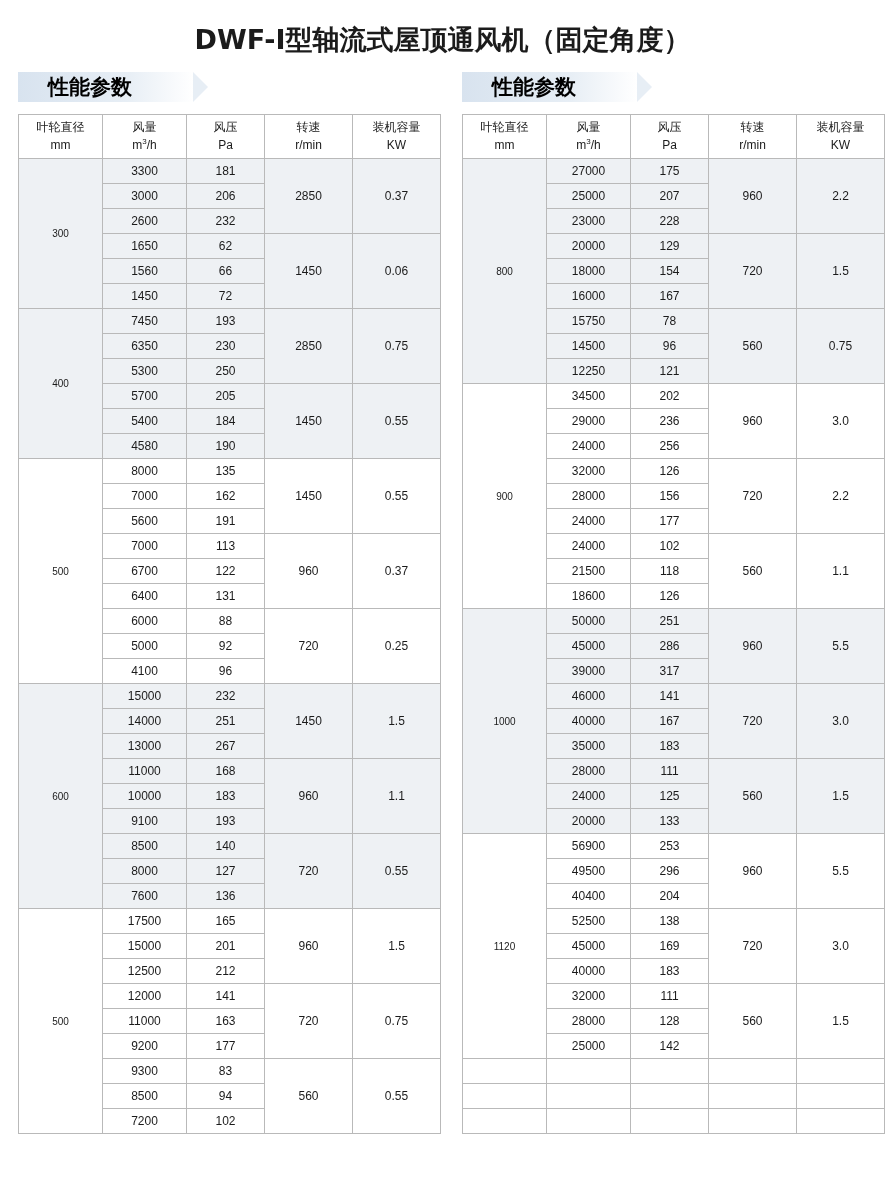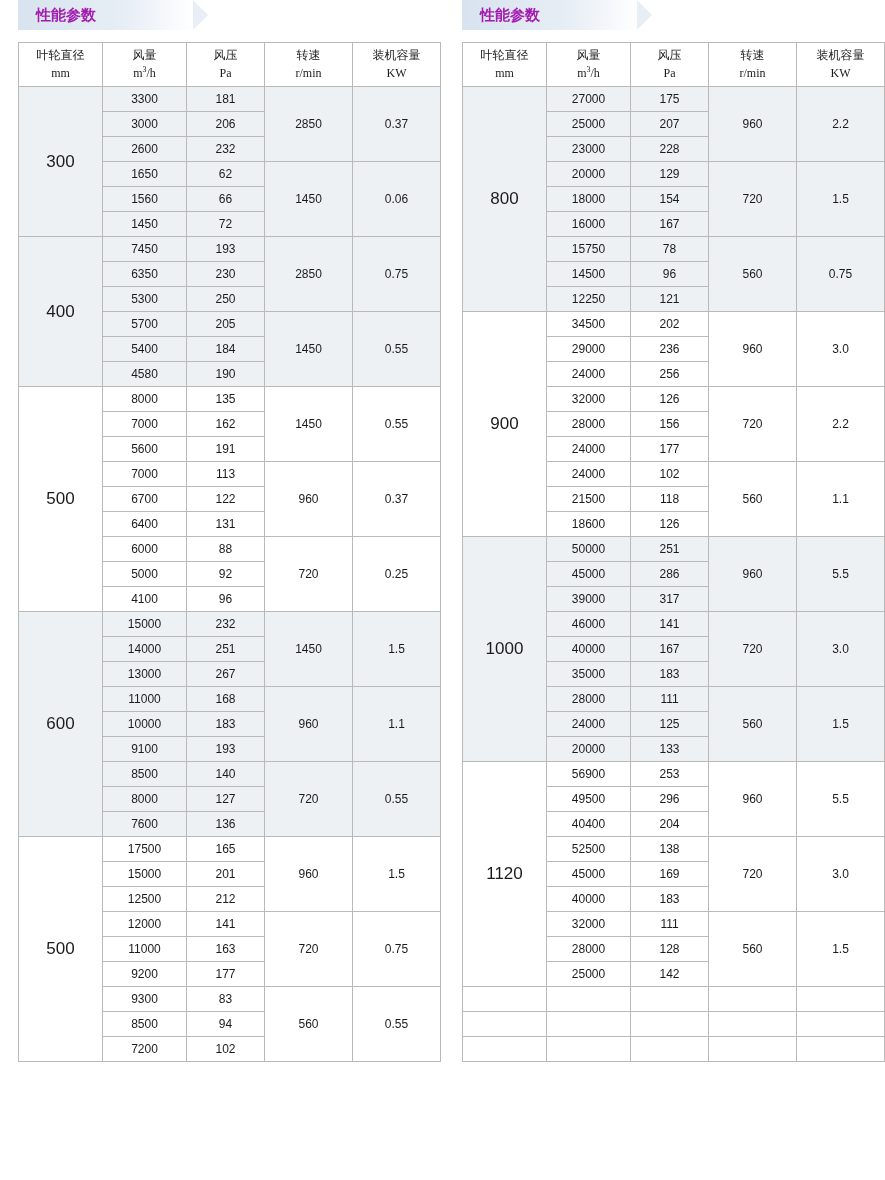--- a/index.html
+++ b/index.html
@@ -52,24 +52,24 @@
     position: absolute;
     right: -15px; top: 0;
     width: 0; height: 0;
     border-top: 15px solid transparent;
     border-bottom: 15px solid transparent;
     border-left: 15px solid #e7eef5;
   }
   .banner-text {
     position: relative;
     z-index: 2;
-    padding-left: 18px;
-    font-size: 15px;
+    padding-left: 30px;
+    font-size: 21px;
     font-weight: bold;
-    color: #a21caf;
+    color: #000000;
     font-family: "DejaVu Sans", "Liberation Sans", sans-serif;
   }
 
   table.perf {
     border-collapse: collapse;
     width: 100%;
     table-layout: fixed;
     font-size: 12px;
     color: #1b1b1b;
   }
@@ -81,37 +81,38 @@
     height: 25px;
     font-weight: normal;
   }
   table.perf th {
     height: 44px;
     line-height: 1.35;
     font-size: 12px;
     background: #ffffff;
   }
   table.perf th .l1 { display:block;font-family:Liberation Mono, monospace; }
-  table.perf th .l2 { display:block;font-family:Liberation Serif, serif; }
+  table.perf th .l2 { display:block; }
   col.c-dia { width: 84px; }
   col.c-flow { width: 84px; }
   col.c-pres { width: 78px; }
   col.c-rpm { width: 88px; }
   col.c-kw { width: 88px; }
   .grp-shade { background: #eef1f4; }
   .grp-plain { background: #ffffff; }
-  .dia-cell { font-size: 17px; }
+  .dia-cell { font-size: 10px; }
   .empty-row td { height: 25px; }
   sup { font-size: 8px; vertical-align: super; }
 </style>
 </head>
 <body>
 
 <div class="page">
 
+  <div class="title">DWF-Ⅰ型轴流式屋顶通风机（固定角度）</div>
 
   <div class="columns">
 
     <div class="col">
       <div class="banner">
         <div class="banner-bg"></div>
         <div class="banner-text">性能参数</div>
       </div>
       <table class="perf">
         <colgroup>

